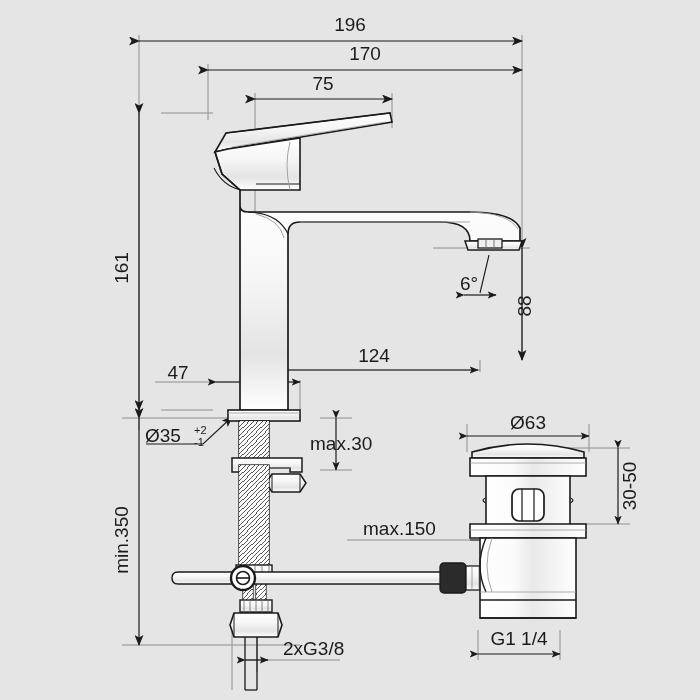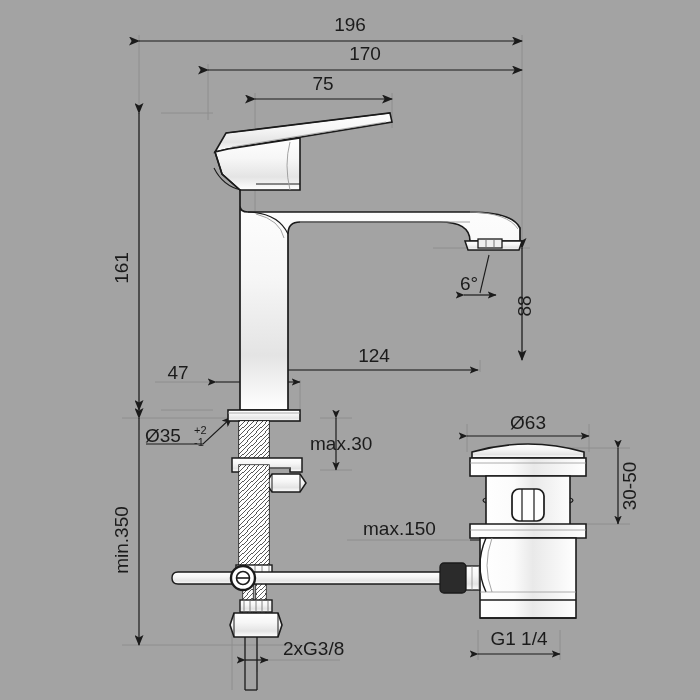--- a/index.html
+++ b/index.html
@@ -1,18 +1,18 @@
 <!DOCTYPE html>
 <html><head>
 <meta charset="utf-8">
 <style>
   html,body{margin:0;padding:0;background:#ffffff;}
   body{width:700px;height:700px;overflow:hidden;
        font-family:"Liberation Sans","DejaVu Sans",sans-serif;}
-  #sheet{position:relative;width:700px;height:700px;background:#a3a3a3;text-align:center;}
+  #sheet{position:relative;width:700px;height:700px;background:#e5e5e5;text-align:center;}
   svg{display:block;}
   .dimtxt{font-family:"Liberation Sans","DejaVu Sans",sans-serif;
           font-size:19px;fill:#1b1b1b;}
   .dimtxt.tol{font-size:11px;}
 </style>
 </head>
 <body>
 
 <div id="sheet">
 <svg width="700" height="700" viewBox="0 0 700 700">

